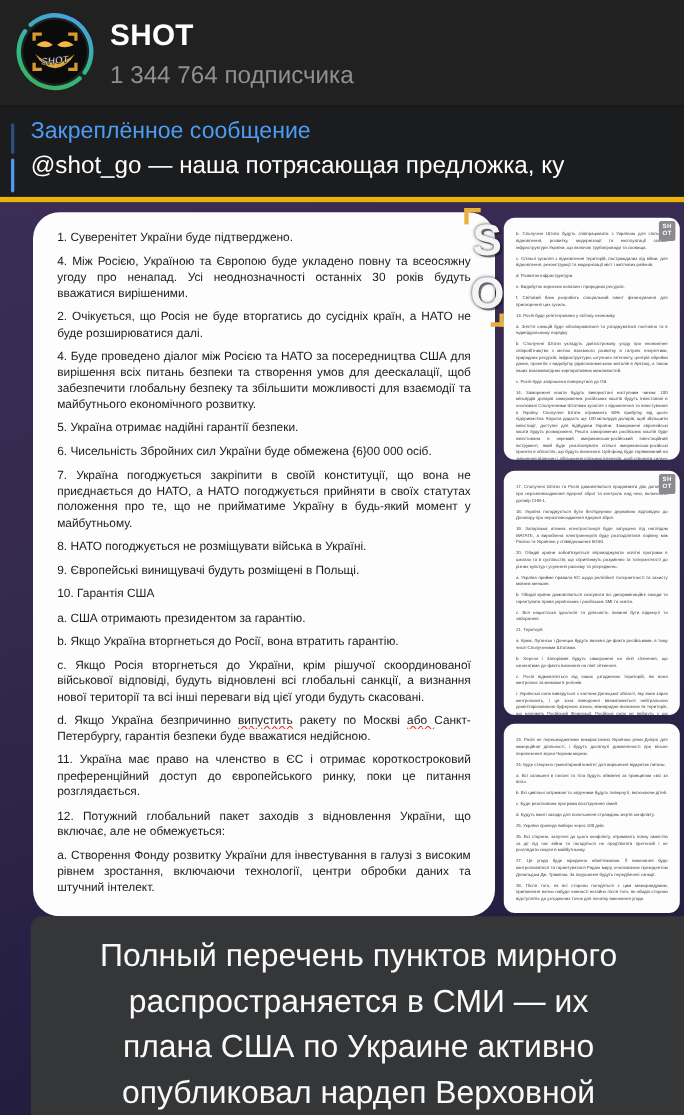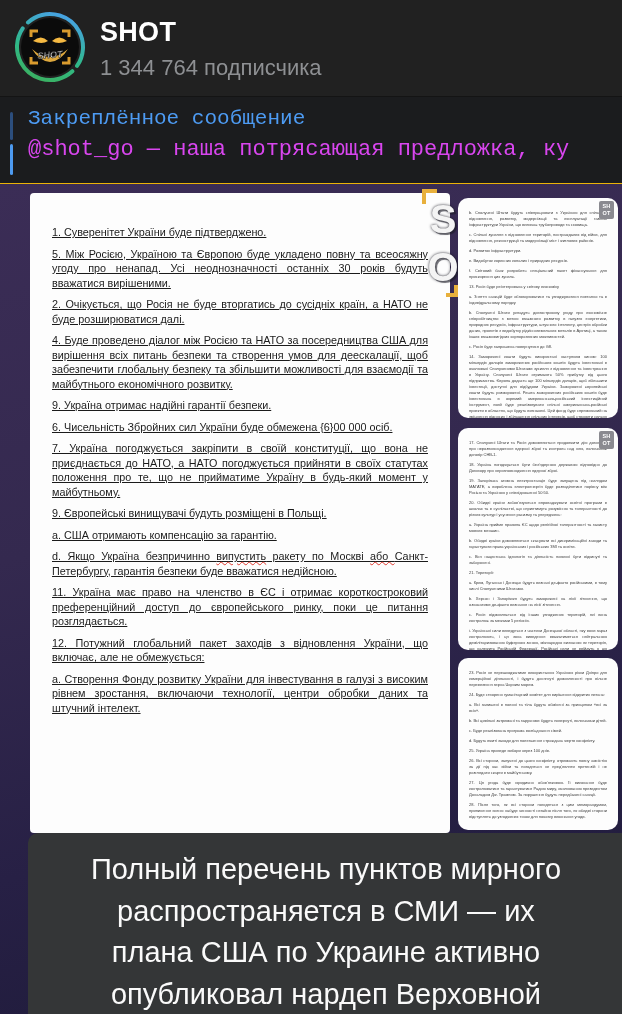--- a/index.html
+++ b/index.html
@@ -7,34 +7,34 @@
   .screen{position:relative;width:622px;height:1014px;overflow:hidden;
     font-family:"Liberation Sans","DejaVu Sans",sans-serif;background:#212121;}
 
   
   .header{position:absolute;left:0;top:0;width:622px;height:97px;background:#212121;border-bottom:1px solid #141414;}
   .avatar{position:absolute;left:14px;top:11px;width:72px;height:72px;border-radius:50%;}
   .ch-title{position:absolute;left:100px;top:17px;font-size:27px;font-weight:600;color:#ffffff;letter-spacing:.3px;}
   .ch-sub{position:absolute;left:100px;top:55px;font-size:22px;color:#8e9093;}
 
   
-  .pinned{position:absolute;left:0;top:97px;width:622px;height:87px;background:#1b1c1e;border-bottom:1px solid #eab308;font-family:Liberation Mono, monospace;}
+  .pinned{position:absolute;left:0;top:97px;width:622px;height:87px;background:#1b1c1e;border-bottom:5px solid #eab308;}
   .pin-seg{position:absolute;left:10px;width:3px;border-radius:2px;}
   .pin-seg.s1{top:15px;height:28px;background:#2c4e7d;}
   .pin-seg.s2{top:47px;height:31px;background:#4d9af0;}
   .pin-title{position:absolute;left:28px;top:10px;font-size:21px;font-weight:500;color:#4d9bf3;}
-  .pin-preview{position:absolute;left:28px;top:40px;width:594px;font-size:22px;color:#d946ef;white-space:nowrap;overflow:hidden;}
+  .pin-preview{position:absolute;left:28px;top:40px;width:594px;font-size:22px;color:#ffffff;white-space:nowrap;overflow:hidden;}
 
   
   .chat{position:absolute;left:0;top:184px;width:622px;height:830px;
     background:linear-gradient(165deg,#3b2d56 0%,#34294f 38%,#272045 70%,#1d1a38 100%);}
 
   .page{background:#fdfdfd;color:#1b1b1b;overflow:hidden;}
-  .page-main{position:absolute;left:30px;top:9px;width:420px;height:640px;border-radius:4px;
-    padding:32px 22px 10px 22px;font-size:10.8px;line-height:14.5px;text-align:justify;text-decoration:underline;}
+  .page-main{position:absolute;left:30px;top:9px;width:420px;height:640px;border-radius:24px;
+    padding:16px 22px 10px 22px;font-size:10.8px;line-height:14.5px;text-align:justify;}
   .page-main p{margin:0 0 7px 0;}
   .sp{text-decoration:underline wavy #e03a2f;text-decoration-thickness:1px;margin-top:40px;}
 
   .side{position:absolute;left:458px;width:160px;border-radius:10px;padding:12px 11px 8px 11px;
     font-size:4px;line-height:6px;color:#3c3c3c;text-align:justify;}
   .side p{margin:0 0 4px 0;}
   .side1{top:14px;height:220px;}
   .side2{top:244px;height:222px;}
   .side3{top:474px;height:172px;}
 
@@ -93,28 +93,32 @@
     <div class="pin-seg s1"></div>
     <div class="pin-seg s2"></div>
     <div class="pin-title">Закреплённое сообщение</div>
     <div class="pin-preview">@shot_go — наша потрясающая предложка, ку</div>
   </div>
 
   <div class="chat">
 
     <div class="page page-main">
         <p>1. Суверенітет України буде підтверджено.</p>
-        <p>5. Між Росією, Україною та Європою буде укладено повну та всеосяжну угоду про ненапад. Усі неоднозначності останніх 30 років будуть вважатися вирішеними.</p>
+        <p>4. Між Росією, Україною та Європою буде укладено повну та всеосяжну угоду про ненапад. Усі неоднозначності останніх 30 років будуть вважатися вирішеними.</p>
         <p>2. Очікується, що Росія не буде вторгатись до сусідніх країн, а НАТО не буде розширюватися далі.</p>
         <p>4. Буде проведено діалог між Росією та НАТО за посередництва США для вирішення всіх питань безпеки та створення умов для деескалації, щоб забезпечити глобальну безпеку та збільшити можливості для взаємодії та майбутнього економічного розвитку.</p>
-        <p>9. Україна отримає надійні гарантії безпеки.</p>
+        <p>5. Україна отримає надійні гарантії безпеки.</p>
         <p>6. Чисельність Збройних сил України буде обмежена {6}00 000 осіб.</p>
         <p>7. Україна погоджується закріпити в своїй конституції, що вона не приєднається до НАТО, а НАТО погоджується прийняти в своїх статутах положення про те, що не прийматиме Україну в будь-який момент у майбутньому.</p>
+        <p>8. НАТО погоджується не розміщувати війська в Україні.</p>
         <p>9. Європейські винищувачі будуть розміщені в Польщі.</p>
-        <p>a. США отримають компенсацію за гарантію.</p>
+        <p>10. Гарантія США</p>
+        <p>a. США отримають президентом за гарантію.</p>
+        <p>b. Якщо Україна вторгнеться до Росії, вона втратить гарантію.</p>
+        <p>c. Якщо Росія вторгнеться до України, крім рішучої скоординованої військової відповіді, будуть відновлені всі глобальні санкції, а визнання нової території та всі інші переваги від цієї угоди будуть скасовані.</p>
         <p>d. Якщо Україна безпричинно <span class="sp">випустить</span> ракету по Москві <span class="sp">або </span>Санкт-Петербургу, гарантія безпеки буде вважатися недійсною.</p>
         <p>11. Україна має право на членство в ЄС і отримає короткостроковий преференційний доступ до європейського ринку, поки це питання розглядається.</p>
         <p>12. Потужний глобальний пакет заходів з відновлення України, що включає, але не обмежується:</p>
         <p>a. Створення Фонду розвитку України для інвестування в галузі з високим рівнем зростання, включаючи технології, центри обробки даних та штучний інтелект.</p>
       </div>
 
     <div class="wm-main">
       <div class="wm-bracket"></div>
       <div class="wm-letters">
           <div>S</div>

